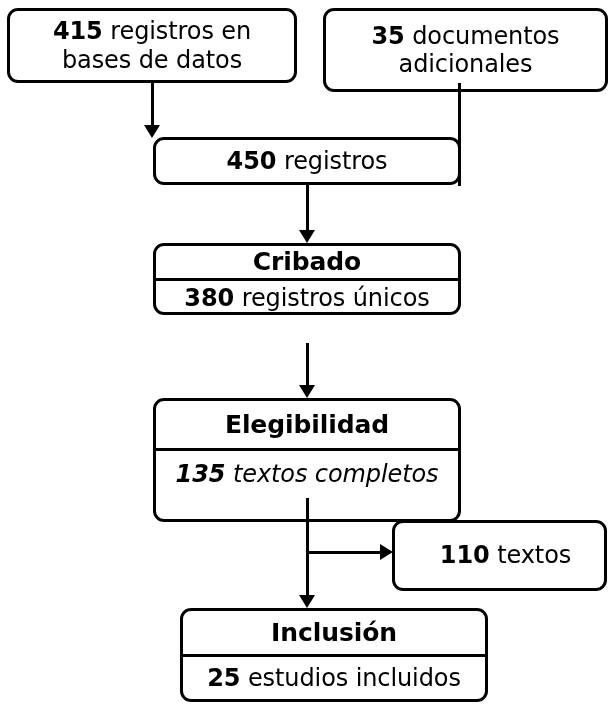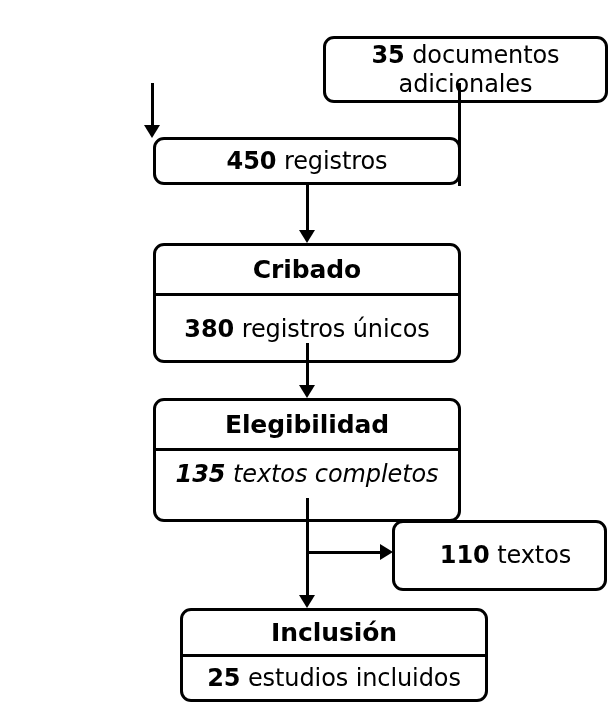--- a/index.html
+++ b/index.html
@@ -94,39 +94,43 @@
     border-top: 8px solid transparent;
     border-bottom: 8px solid transparent;
     border-left: 13px solid #000000;
   }
 </style>
 </head>
 <body>
 
 <div id="canvas">
 
+  <div class="box" style="left:7px; top:8px; width:290px; height:75px;">
+    <span class="txt"><span class="num">415</span><span> registros en</span></span>
+    <span class="txt">bases de datos</span>
+  </div>
 
-  <div class="box" style="left:323px; top:8px; width:285px; height:67px;margin-top:28px;">
+  <div class="box" style="left:323px; top:8px; width:285px; height:84px;">
     <span class="txt"><span class="num">35</span><span> documentos</span></span>
     <span class="txt">adicionales</span>
   </div>
 
   <div class="vline" style="left:151px; top:83px; height:44px;"></div>
   <div class="arrow-down" style="left:144px; top:125px;"></div>
 
   <div class="vline" style="left:458px; top:83px; height:103px;"></div>
 
   <div class="box" style="left:153px; top:137px; width:308px; height:48px;">
     <span class="txt"><span class="num">450</span><span> registros</span></span>
   </div>
 
   <div class="vline" style="left:306px; top:185px; height:47px;"></div>
   <div class="arrow-down" style="left:299px; top:230px;"></div>
 
-  <div class="box sectioned" style="left:153px; top:243px; width:308px; height:120px;">
+  <div class="box sectioned" style="left:153px; top:243px; width:308px; height:72px;">
     <div class="sec-head" style="height:50px;">
       <span class="txt">Cribado</span>
     </div>
     <div class="sec-body" style="height:47px;align-items:flex-end;">
       <span class="txt"><span class="num">380</span><span> registros únicos</span></span>
     </div>
   </div>
 
   <div class="vline" style="left:306px; top:343px; height:46px;"></div>
   <div class="arrow-down" style="left:299px; top:385px;"></div>

